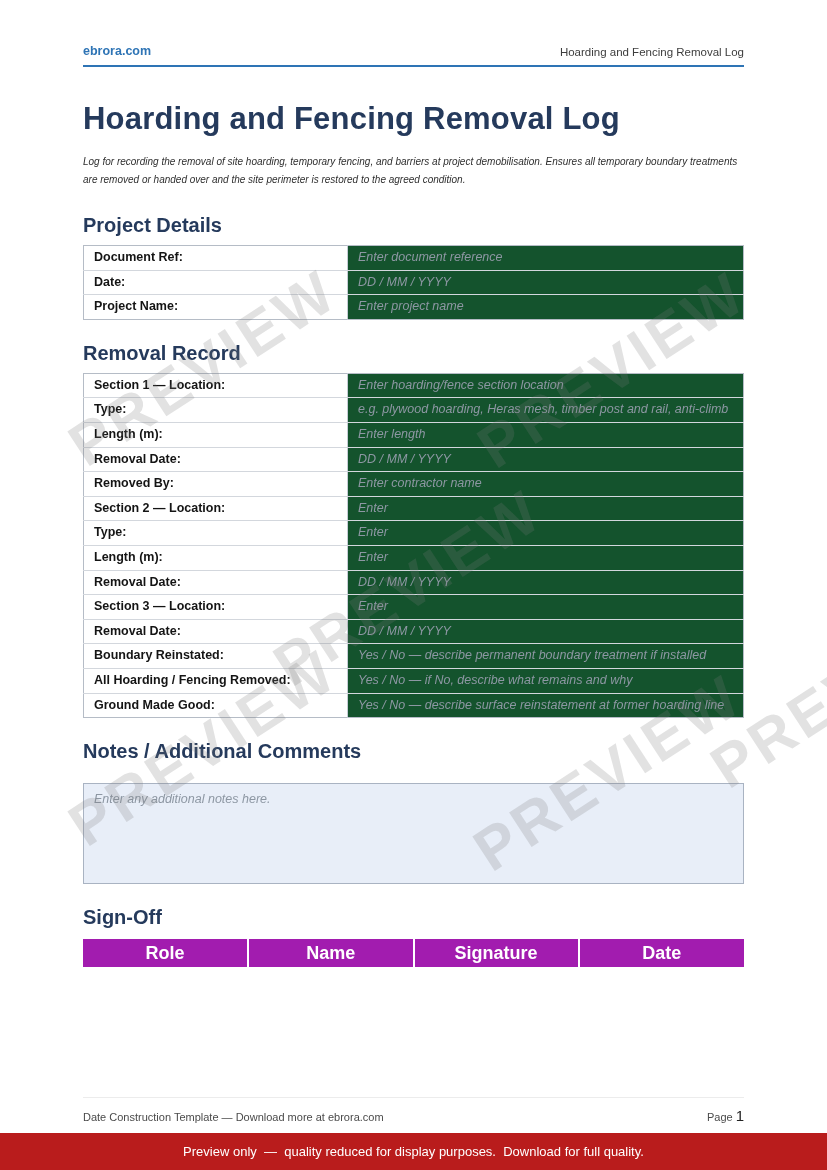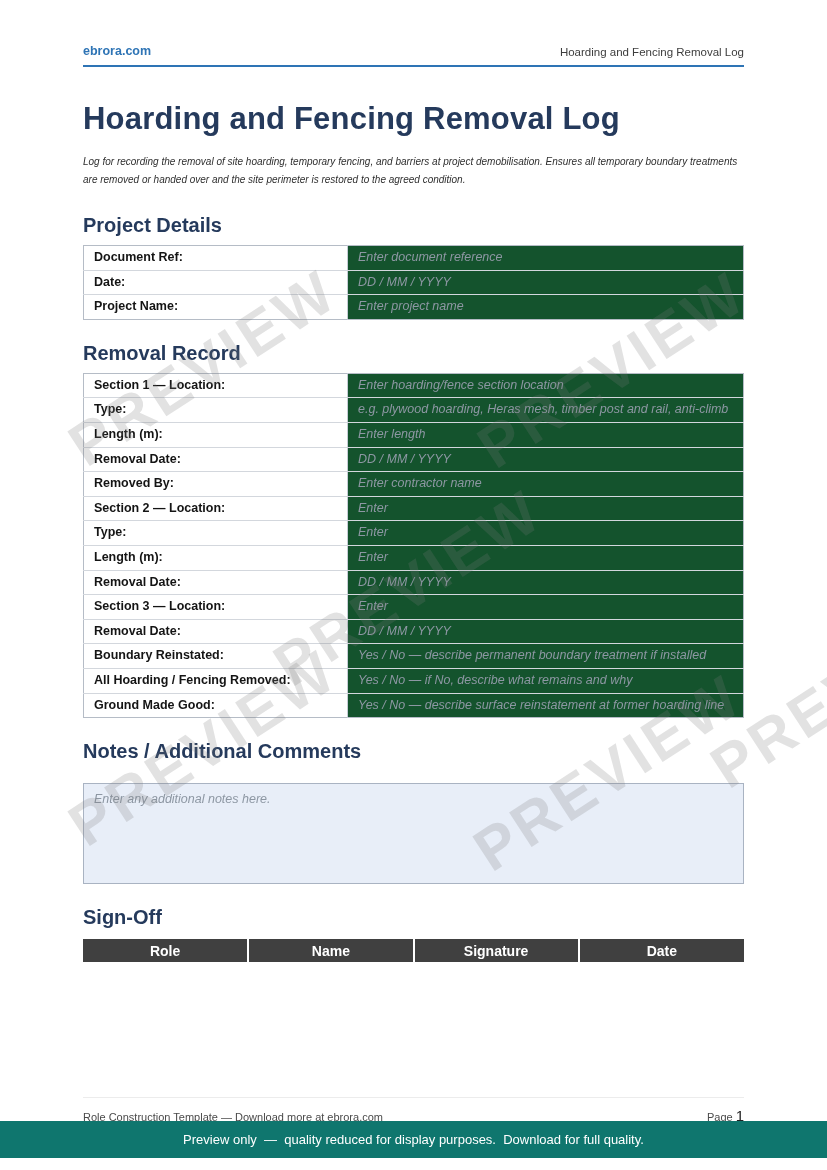--- a/index.html
+++ b/index.html
@@ -59,39 +59,39 @@
     background:#e8eef8;border:1px solid #a9b3c2;
     padding:8px 10px;
     font-size:12.5px;color:#8d97a3;font-style:italic;
   }
 
   table.signoff{
     margin-top:10px;width:100%;
     border-collapse:collapse;
   }
   table.signoff th{
-    width:25%;background:#404040;color:#ffffff;
-    font-size:14px;font-weight:bold;
+    width:25%;background:#a21caf;color:#ffffff;
+    font-size:18px;font-weight:bold;
     padding:3.5px 0;text-align:center;
     border-left:2px solid #ffffff;
   }
   table.signoff th:first-child{border-left:none;}
 
   .page-footer{
     position:absolute;left:83px;right:83px;top:1097px;
     border-top:1px solid #ececec;padding-top:9px;
     display:flex;justify-content:space-between;align-items:baseline;
     font-size:11px;color:#4a4a4a;
   }
   .page-footer .pageno{color:#4a4a4a;font-size:11px;text-align:center;}
   .page-footer .pageno b{font-size:15px;color:#222;font-weight:normal;margin-left:3px;}
 
   .preview-banner{
-    position:absolute;left:0;bottom:12px;width:827px;height:37px;
-    background:#0f766e;color:#ffffff;
+    position:absolute;left:0;bottom:0;width:827px;height:37px;
+    background:#b91c1c;color:#ffffff;
     font-size:13px;line-height:37px;text-align:center;
     white-space:pre-wrap;
   }
 
   .wm-layer{position:absolute;left:0;top:0;width:827px;height:1170px;pointer-events:none;z-index:5;}
   .wm{
     position:absolute;
     transform:translate(-50%,-50%) rotate(-33deg);
     font-size:60px;font-weight:600;letter-spacing:4px;
     color:rgba(125,125,125,0.22);
@@ -205,21 +205,21 @@
           <th>Name</th>
           <th>Signature</th>
           <th>Date</th>
         </tr>
       </thead>
   </table>
 
 </div>
 
 <div class="page-footer">
-  <span>Role Construction Template — Download more at ebrora.com</span>
+  <span>Date Construction Template — Download more at ebrora.com</span>
   <span class="pageno"><span>Page</span><b>1</b></span>
 </div>
 
 <div class="preview-banner">Preview only  —  quality reduced for display purposes.  Download for full quality.</div>
 
 <div class="wm-layer" id="wm-layer">
     <div class="wm" style="left: 203px; top: 368px;">PREVIEW</div>
     <div class="wm" style="left: 612px; top: 370px;">PREVIEW</div>
     <div class="wm" style="left: 408px; top: 588px;">PREVIEW</div>
     <div class="wm" style="left: 203px; top: 748px;">PREVIEW</div>

